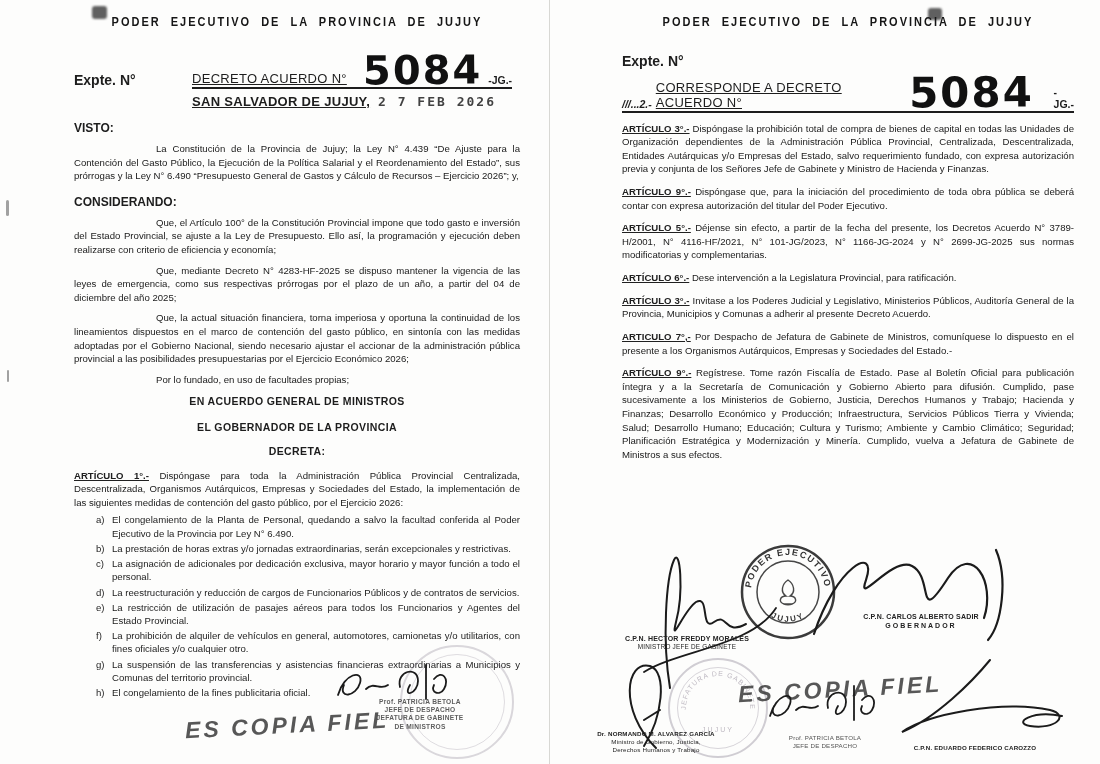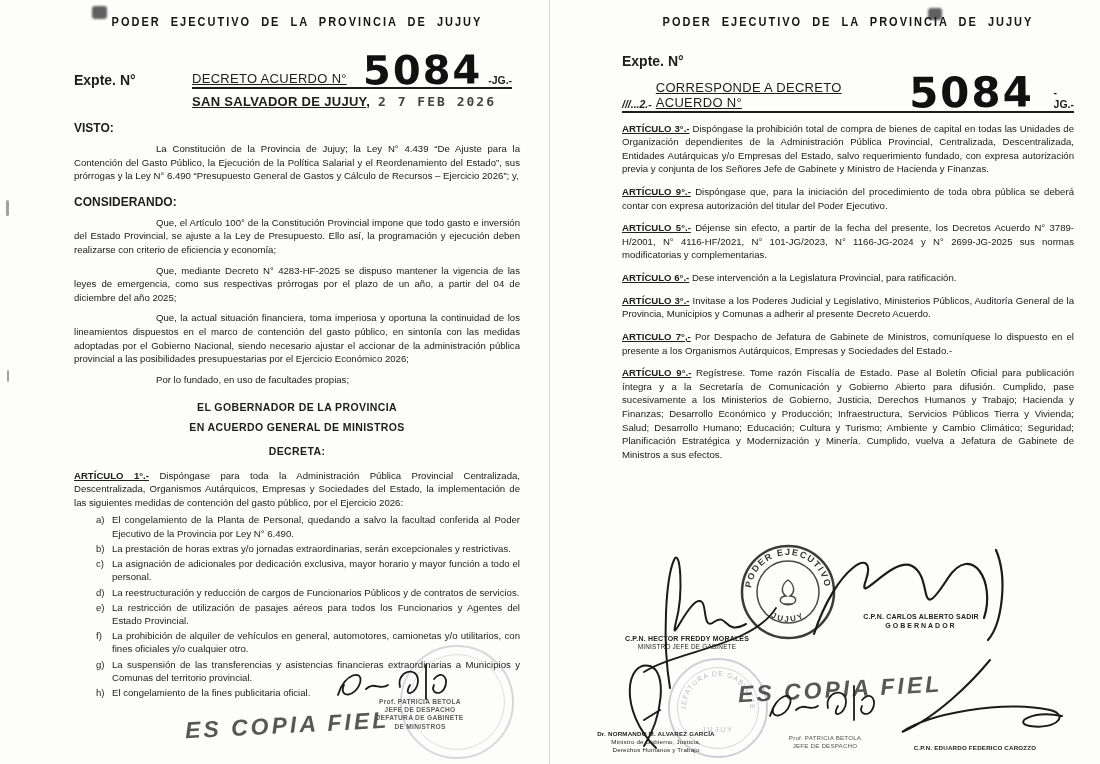--- a/index.html
+++ b/index.html
@@ -100,22 +100,22 @@
 
     <div class="lbl">VISTO:</div>
     <p class="body-text indent">La Constitución de la Provincia de Jujuy; la Ley N° 4.439 “De Ajuste para la Contención del Gasto Público, la Ejecución de la Política Salarial y el Reordenamiento del Estado”, sus prórrogas y la Ley N° 6.490 “Presupuesto General de Gastos y Cálculo de Recursos – Ejercicio 2026”; y,</p>
 
     <div class="lbl">CONSIDERANDO:</div>
     <p class="body-text indent">Que, el Artículo 100° de la Constitución Provincial impone que todo gasto e inversión del Estado Provincial, se ajuste a la Ley de Presupuesto. Ello así, la programación y ejecución deben realizarse con criterio de eficiencia y economía;</p>
     <p class="body-text indent">Que, mediante Decreto N° 4283-HF-2025 se dispuso mantener la vigencia de las leyes de emergencia, como sus respectivas prórrogas por el plazo de un año, a partir del 04 de diciembre del año 2025;</p>
     <p class="body-text indent">Que, la actual situación financiera, torna imperiosa y oportuna la continuidad de los lineamientos dispuestos en el marco de contención del gasto público, en sintonía con las medidas adoptadas por el Gobierno Nacional, siendo necesario ajustar el accionar de la administración pública provincial a las posibilidades presupuestarias por el Ejercicio Económico 2026;</p>
     <p class="body-text indent">Por lo fundado, en uso de facultades propias;</p>
 
+    <div class="center-head" style="margin-top:8px;">EN ACUERDO GENERAL DE MINISTROS</div>
     <div class="center-head">EL GOBERNADOR DE LA PROVINCIA</div>
-    <div class="center-head" style="margin-top:8px;">EN ACUERDO GENERAL DE MINISTROS</div>
     <div class="center-head decreta">DECRETA:</div>
 
     <p class="body-text" style="margin-top:12px;"><span class="art-label">ARTÍCULO 1°.-</span> <span>Dispóngase para toda la Administración Pública Provincial Centralizada, Descentralizada, Organismos Autárquicos, Empresas y Sociedades del Estado, la implementación de las siguientes medidas de contención del gasto público, por el Ejercicio 2026:</span></p>
 
     <div class="list">
       <div class="list-row">
           <span class="letter">a)</span>
           <span class="txt">El congelamiento de la Planta de Personal, quedando a salvo la facultad conferida al Poder Ejecutivo de la Provincia por Ley N° 6.490.</span>
         </div>
       <div class="list-row">

